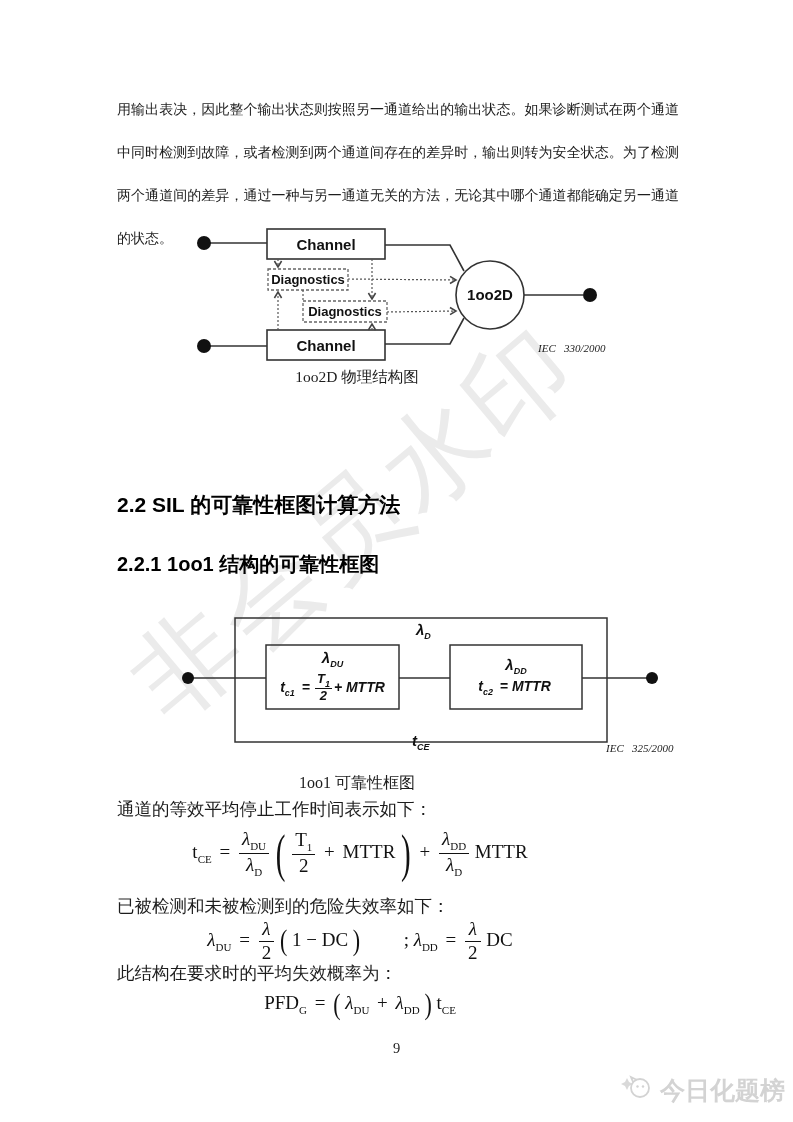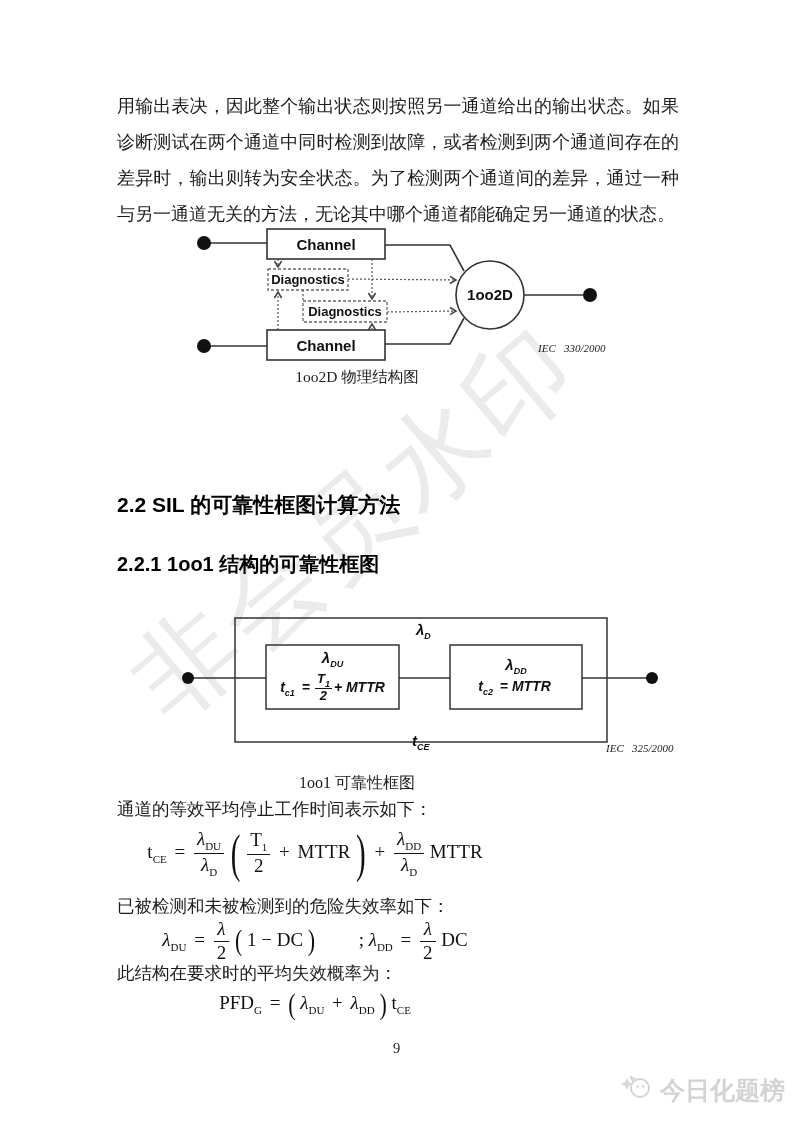--- a/index.html
+++ b/index.html
@@ -4,21 +4,21 @@
 <style>
   html,body{margin:0;padding:0;background:#9a9a9a;}
   .page{position:relative;width:793px;height:1122px;background:#ffffff;overflow:hidden;
         font-family:"Liberation Serif",serif;color:#1d1d1d;margin:0 auto;}
   
   .watermark{position:absolute;left:148px;top:628px;z-index:0;
              font-family:"Liberation Sans",sans-serif;font-size:104px;font-weight:400;
              color:#ebebeb;white-space:nowrap;letter-spacing:4px;
              transform:rotate(-40deg);transform-origin:0 50%;user-select:none;}
   
-  .para{position:absolute;left:117px;width:562px;font-size:18px;line-height:36px;
+  .para{position:absolute;left:117px;width:562px;font-size:14px;line-height:43px;
         text-align:justify;z-index:1;}
   .indent{text-indent:1em;}
   .lead{position:absolute;left:117px;font-size:17.5px;z-index:1;}
   .heading{position:absolute;left:117px;font-family:"Liberation Sans",sans-serif;
            font-weight:700;z-index:1;color:#000000;}
   .figcap{position:absolute;left:117px;width:480px;text-align:center;font-size:15.5px;z-index:1;}
   
   .figwrap{position:absolute;left:0;width:762px;z-index:1;}
   svg text{font-family:"Liberation Sans",sans-serif;}
   .svglabel{font-weight:700;font-size:15px;fill:#111;}
@@ -28,21 +28,21 @@
             font-size:11px;color:#222;white-space:pre;z-index:1;}
   .f2label{position:absolute;font-family:"Liberation Sans",sans-serif;font-weight:700;
            font-style:italic;font-size:15px;z-index:1;color:#111;}
   .f2label sub,.f2box sub{font-size:9px;font-style:italic;}
   .f2box{position:absolute;display:flex;flex-direction:column;align-items:center;
          justify-content:center;z-index:1;font-family:"Liberation Sans",sans-serif;
          font-weight:700;font-style:italic;color:#111;}
   .f2box .row1{font-size:15px;line-height:1.1;}
   .f2box .row2{font-size:14px;line-height:1.1;margin-top:2px;}
   
-  .formula{position:absolute;left:0;width:630px;text-align:center;font-size:19px;z-index:1;color:#111;}
+  .formula{position:absolute;left:0;width:630px;text-align:center;font-size:19px;z-index:1;color:#111;padding-left:45px;}
   .formula sub{font-size:11px;}
   .frac{display:inline-block;vertical-align:middle;text-align:center;margin:0 1px;}
   .frac .num{display:block;border-bottom:1.3px solid #111;padding:0 3px;line-height:1.2;}
   .frac .den{display:block;padding:0 3px;line-height:1.2;}
   .sfrac{display:inline-block;vertical-align:middle;text-align:center;margin:0 2px;font-size:13px;}
   .sfrac .num{display:block;border-bottom:1.2px solid #111;padding:0 2px;line-height:1.15;}
   .sfrac .den{display:block;line-height:1.15;}
   .bp{display:inline-block;vertical-align:middle;font-weight:400;}
   .bp.tall{transform:scaleY(1.8);font-size:29px;line-height:1;padding:0 1px;}
   .bp.med{transform:scaleY(1.3);font-size:22px;line-height:1;}

